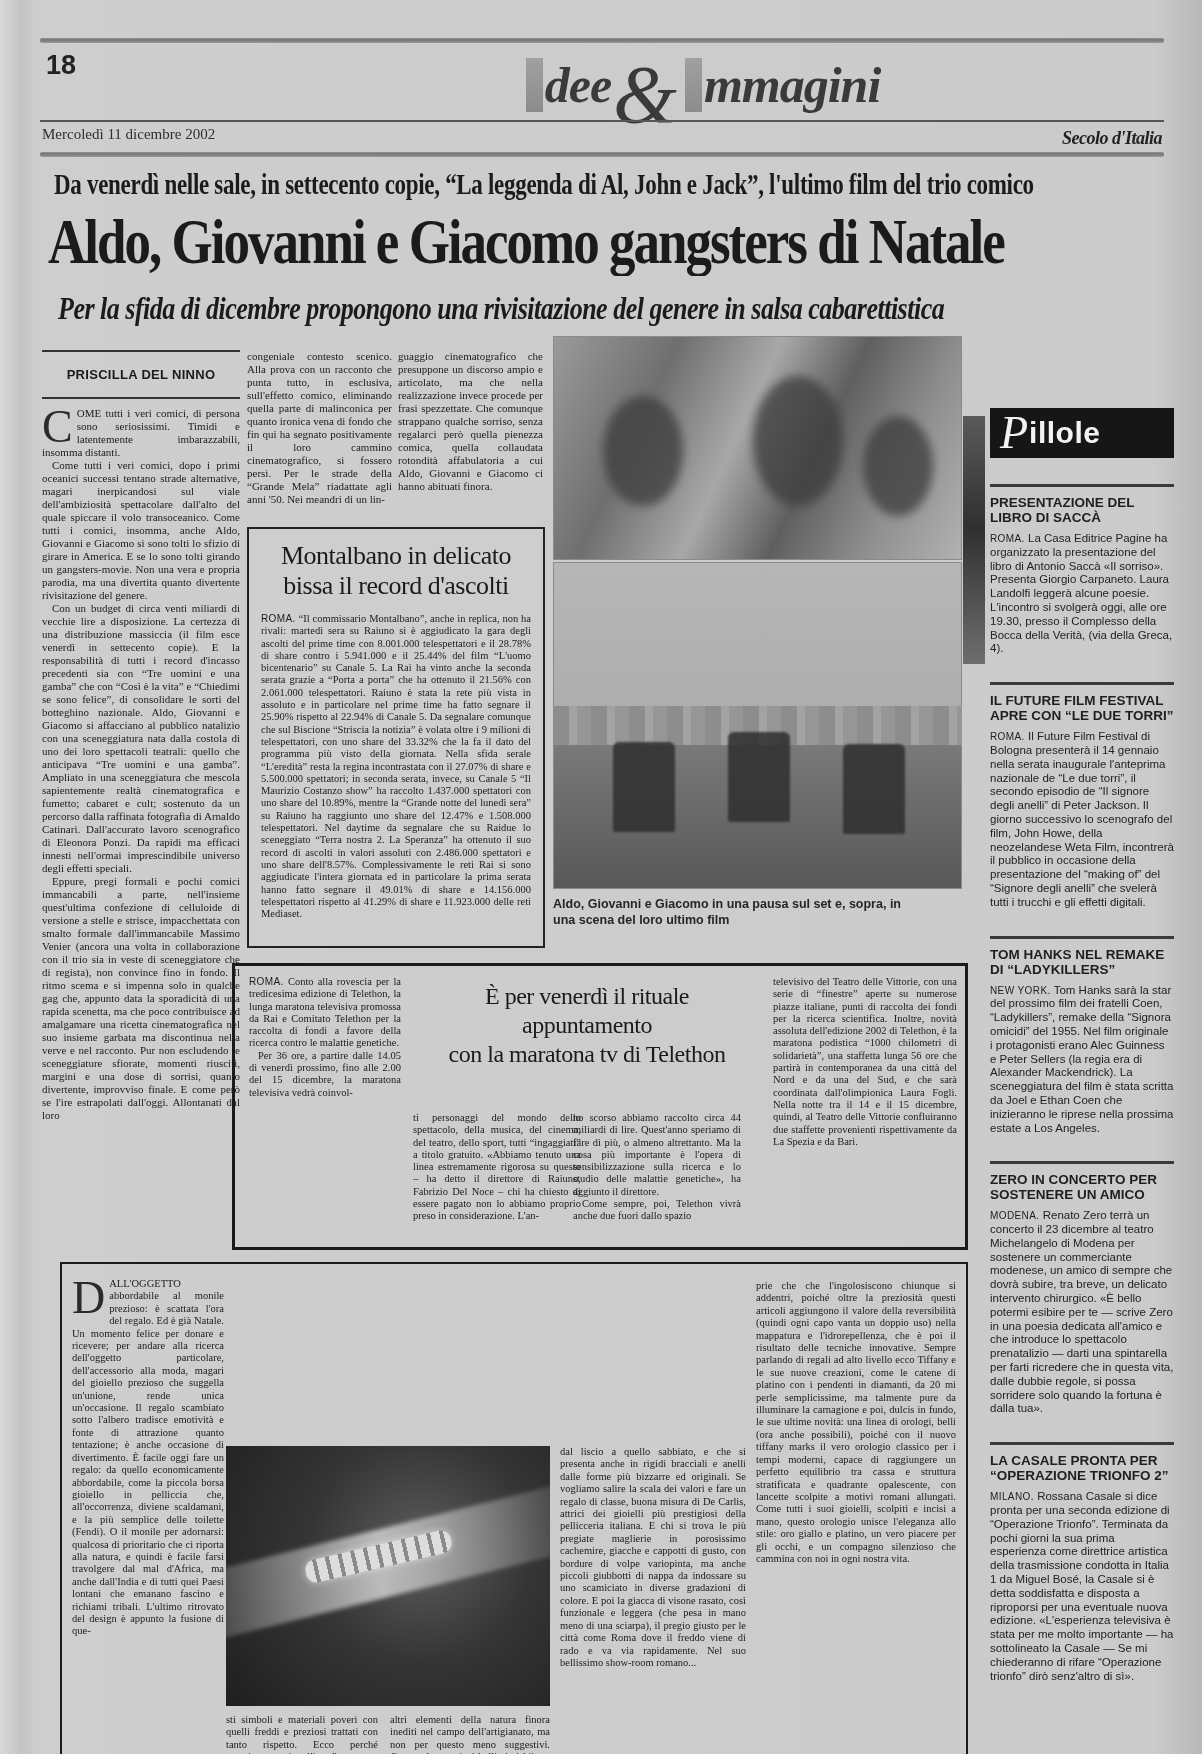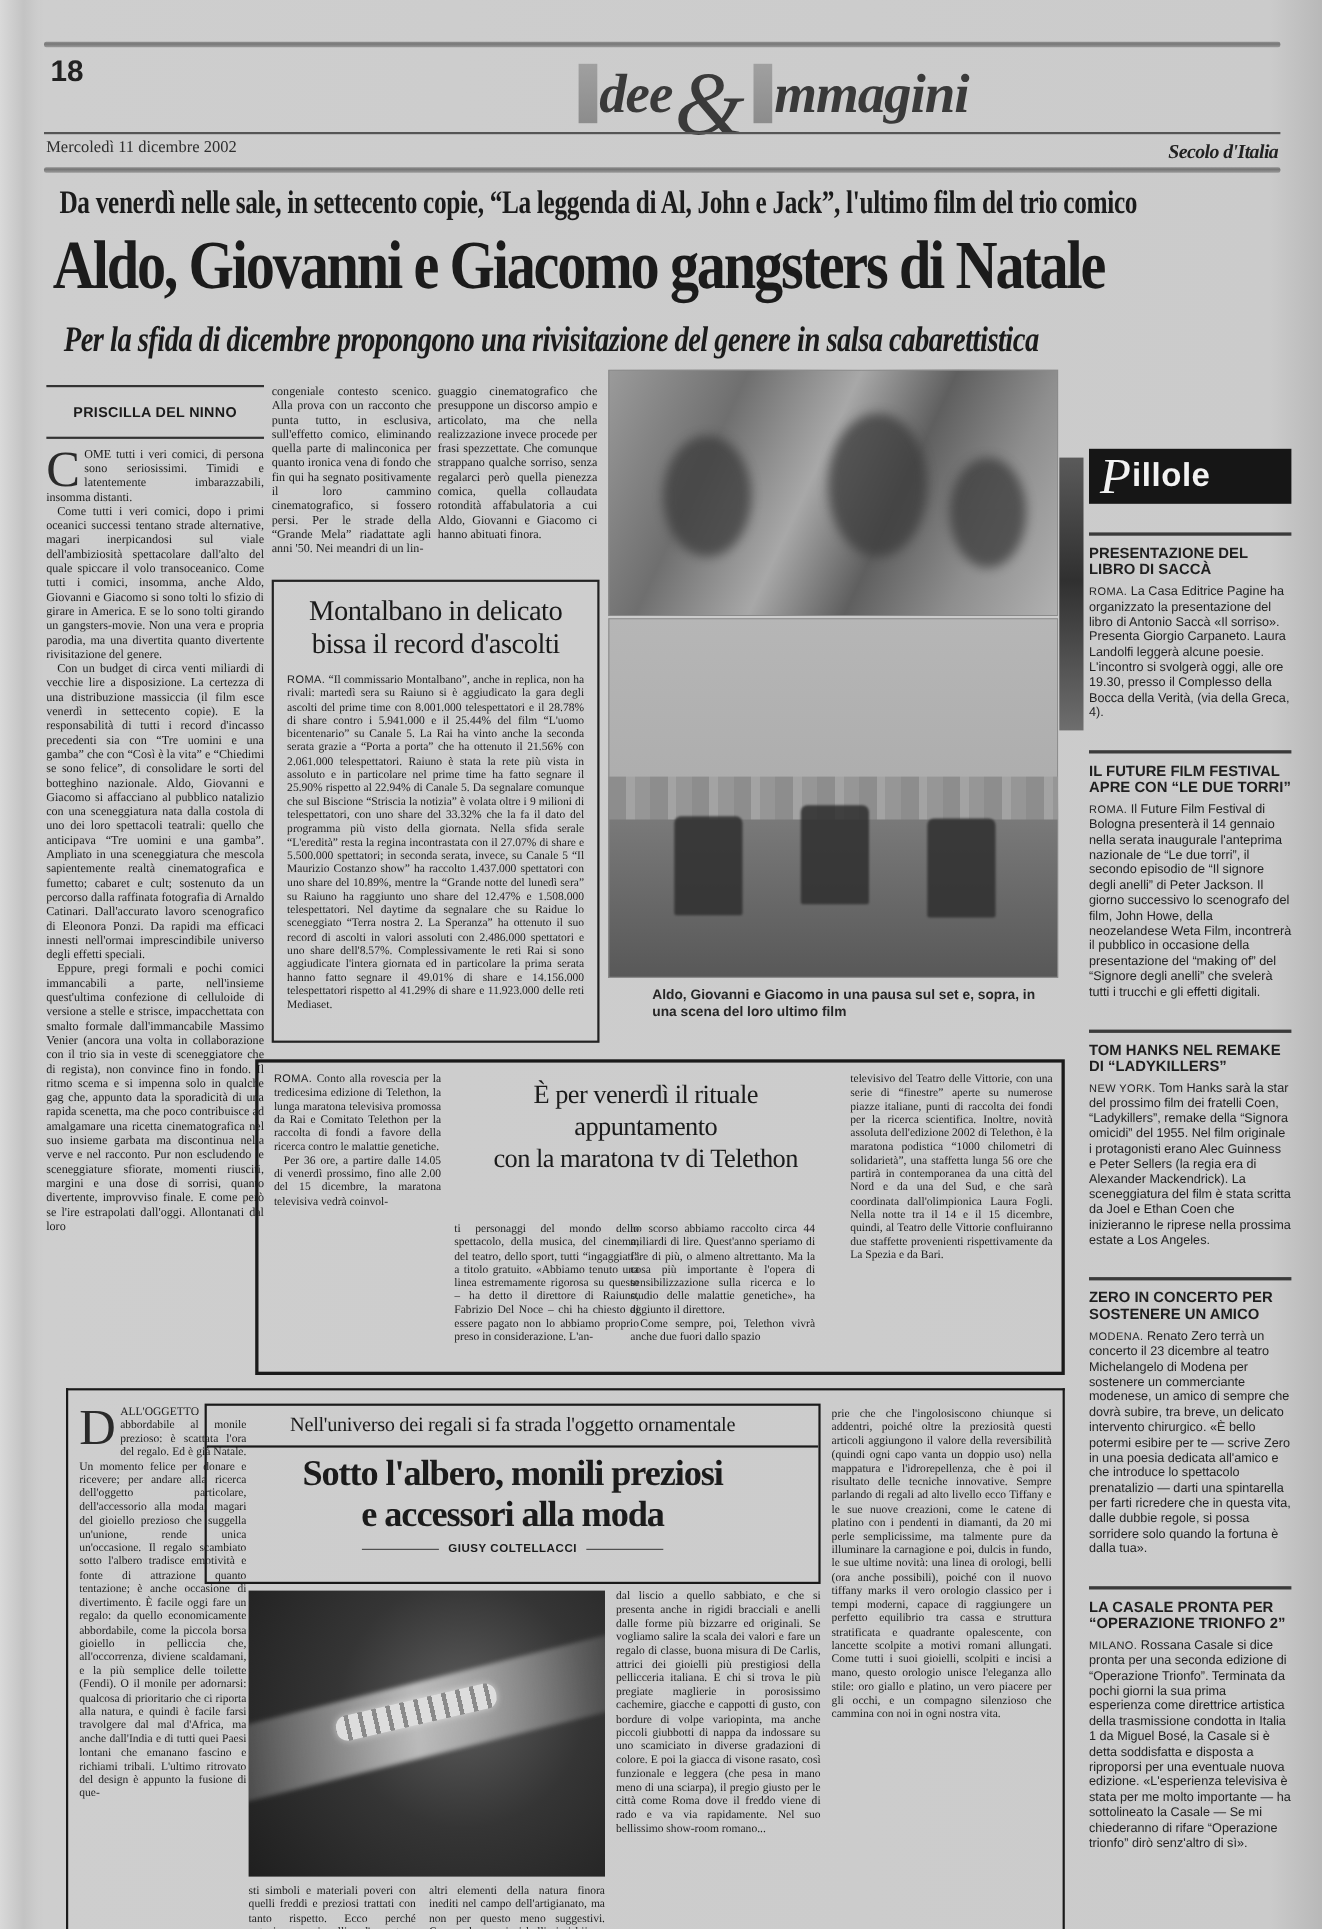--- a/index.html
+++ b/index.html
@@ -67,21 +67,21 @@
     background:linear-gradient(115deg,#9b9b9b,#6f6f6f 25%,#a8a8a8 45%,#5f5f5f 62%,#8e8e8e 80%,#b2b2b2); }
   #photo-set { left:553px; top:562px; width:409px; height:327px;
     background:linear-gradient(#b6b6b6 0,#adadad 48%,#7a7a7a 55%,#585858 100%); }
   #photo-set .skyline { position:absolute; left:0; top:44%; width:100%; height:12%;
     background:repeating-linear-gradient(90deg,#8d8d8d 0 16px,#a3a3a3 16px 24px,#969696 24px 38px); }
   .blob { position:absolute; background:#3c3c3c; border-radius:50%; filter:blur(5px); opacity:0.75; }
   .chair { position:absolute; width:62px; height:90px; background:#2f2f2f; border-radius:6px 6px 2px 2px;
     filter:blur(1px); opacity:0.85; }
   #photo-caption { position:absolute; left:553px; top:896px; width:368px;
     font-family:"Liberation Sans",sans-serif; font-weight:bold; font-size:12.5px;
-    line-height:16px; color:#262626;margin-left:40px; }
+    line-height:16px; color:#262626; }
 
   
   #side-strip { position:absolute; left:963px; top:416px; width:22px; height:248px;
     background:linear-gradient(#5a5a5a,#303030 45%,#6e6e6e); }
   #pillole { position:absolute; left:990px; top:408px; width:184px;
     font-family:"Liberation Sans",sans-serif; }
   #pillole-logo { background:#161616; color:#f2f2f2; height:50px; padding:0 10px;
     display:flex; align-items:center; margin-bottom:14px; }
   #pillole-logo .big-p { font-family:"Liberation Serif",serif; font-style:italic;
     font-size:46px; line-height:40px; margin-right:1px; }
@@ -236,30 +236,20 @@
     </div>
     <div id="t-col4" class="t-col">
       <p class="noindent">televisivo del Teatro delle Vittorie, con una serie di “finestre” aperte su numerose piazze italiane, punti di raccolta dei fondi per la ricerca scientifica. Inoltre, novità assoluta dell'edizione 2002 di Telethon, è la maratona podistica “1000 chilometri di solidarietà”, una staffetta lunga 56 ore che partirà in contemporanea da una città del Nord e da una del Sud, e che sarà coordinata dall'olimpionica Laura Fogli. Nella notte tra il 14 e il 15 dicembre, quindi, al Teatro delle Vittorie confluiranno due staffette provenienti rispettivamente da La Spezia e da Bari.</p>
     </div>
   </div>
 
   <div id="regali-box">
     <div id="regali-left">
       <span class="dropcap">D</span><span>ALL'OGGETTO abbordabile al monile prezioso: è scattata l'ora del regalo. Ed è già Natale. Un momento felice per donare e ricevere; per andare alla ricerca dell'oggetto particolare, dell'accessorio alla moda, magari del gioiello prezioso che suggella un'unione, rende unica un'occasione. Il regalo scambiato sotto l'albero tradisce emotività e fonte di attrazione quanto tentazione; è anche occasione di divertimento. È facile oggi fare un regalo: da quello economicamente abbordabile, come la piccola borsa gioiello in pelliccia che, all'occorrenza, diviene scaldamani, e la più semplice delle toilette (Fendi). O il monile per adornarsi: qualcosa di prioritario che ci riporta alla natura, e quindi è facile farsi travolgere dal mal d'Africa, ma anche dall'India e di tutti quei Paesi lontani che emanano fascino e richiami tribali. L'ultimo ritrovato del design è appunto la fusione di que-</span>
     </div>
-    <div id="regali-headbox">
-      <div id="regali-kicker">Nell'universo dei regali si fa strada l'oggetto ornamentale</div>
-      <div id="regali-headline">
-        <span>Sotto l'albero, monili preziosi</span><br>
-        <span>e accessori alla moda</span>
-      </div>
-      <div id="regali-byline">
-          <span>GIUSY COLTELLACCI</span>
-        </div>
-    </div>
     <div id="photo-bracelet">
       <div class="gleam"></div>
       <div class="beads"></div>
     </div>
     <div id="regali-below-a" class="r-col">sti simboli e materiali poveri con quelli freddi e preziosi trattati con tanto rispetto. Ecco perché entusiasmano i collier d'argento e coralli uniti a legno, cuoio, madreperla, acciaio e</div>
     <div id="regali-below-b" class="r-col">altri elementi della natura finora inediti nel campo dell'artigianato, ma non per questo meno suggestivi. Come ad esempio i bellissimi bijoux di Pianegonda, l'avanguardia assoluta: le collane a mille catene, a sfere, a lamine che sposano l'argento</div>
     <div id="regali-mid" class="r-col">dal liscio a quello sabbiato, e che si presenta anche in rigidi bracciali e anelli dalle forme più bizzarre ed originali. Se vogliamo salire la scala dei valori e fare un regalo di classe, buona misura di De Carlis, attrici dei gioielli più prestigiosi della pellicceria italiana. E chi si trova le più pregiate maglierie in porosissimo cachemire, giacche e cappotti di gusto, con bordure di volpe variopinta, ma anche piccoli giubbotti di nappa da indossare su uno scamiciato in diverse gradazioni di colore. E poi la giacca di visone rasato, così funzionale e leggera (che pesa in mano meno di una sciarpa), il pregio giusto per le città come Roma dove il freddo viene di rado e va via rapidamente. Nel suo bellissimo show-room romano...</div>
     <div id="regali-right" class="r-col">prie che che l'ingolosiscono chiunque si addentri, poiché oltre la preziosità questi articoli aggiungono il valore della reversibilità (quindi ogni capo vanta un doppio uso) nella mappatura e l'idrorepellenza, che è poi il risultato delle tecniche innovative. Sempre parlando di regali ad alto livello ecco Tiffany e le sue nuove creazioni, come le catene di platino con i pendenti in diamanti, da 20 mi perle semplicissime, ma talmente pure da illuminare la carnagione e poi, dulcis in fundo, le sue ultime novità: una linea di orologi, belli (ora anche possibili), poiché con il nuovo tiffany marks il vero orologio classico per i tempi moderni, capace di raggiungere un perfetto equilibrio tra cassa e struttura stratificata e quadrante opalescente, con lancette scolpite a motivi romani allungati. Come tutti i suoi gioielli, scolpiti e incisi a mano, questo orologio unisce l'eleganza allo stile: oro giallo e platino, un vero piacere per gli occhi, e un compagno silenzioso che cammina con noi in ogni nostra vita.</div>
   </div>
 </div>

